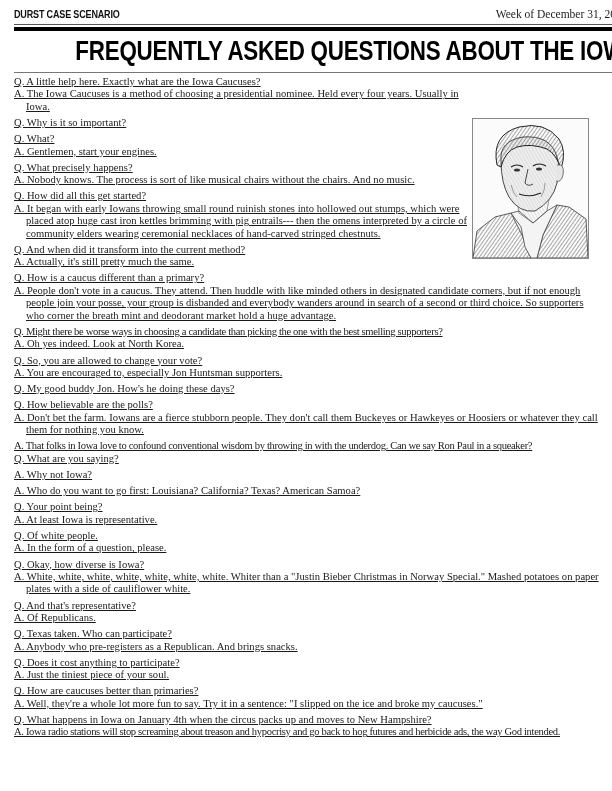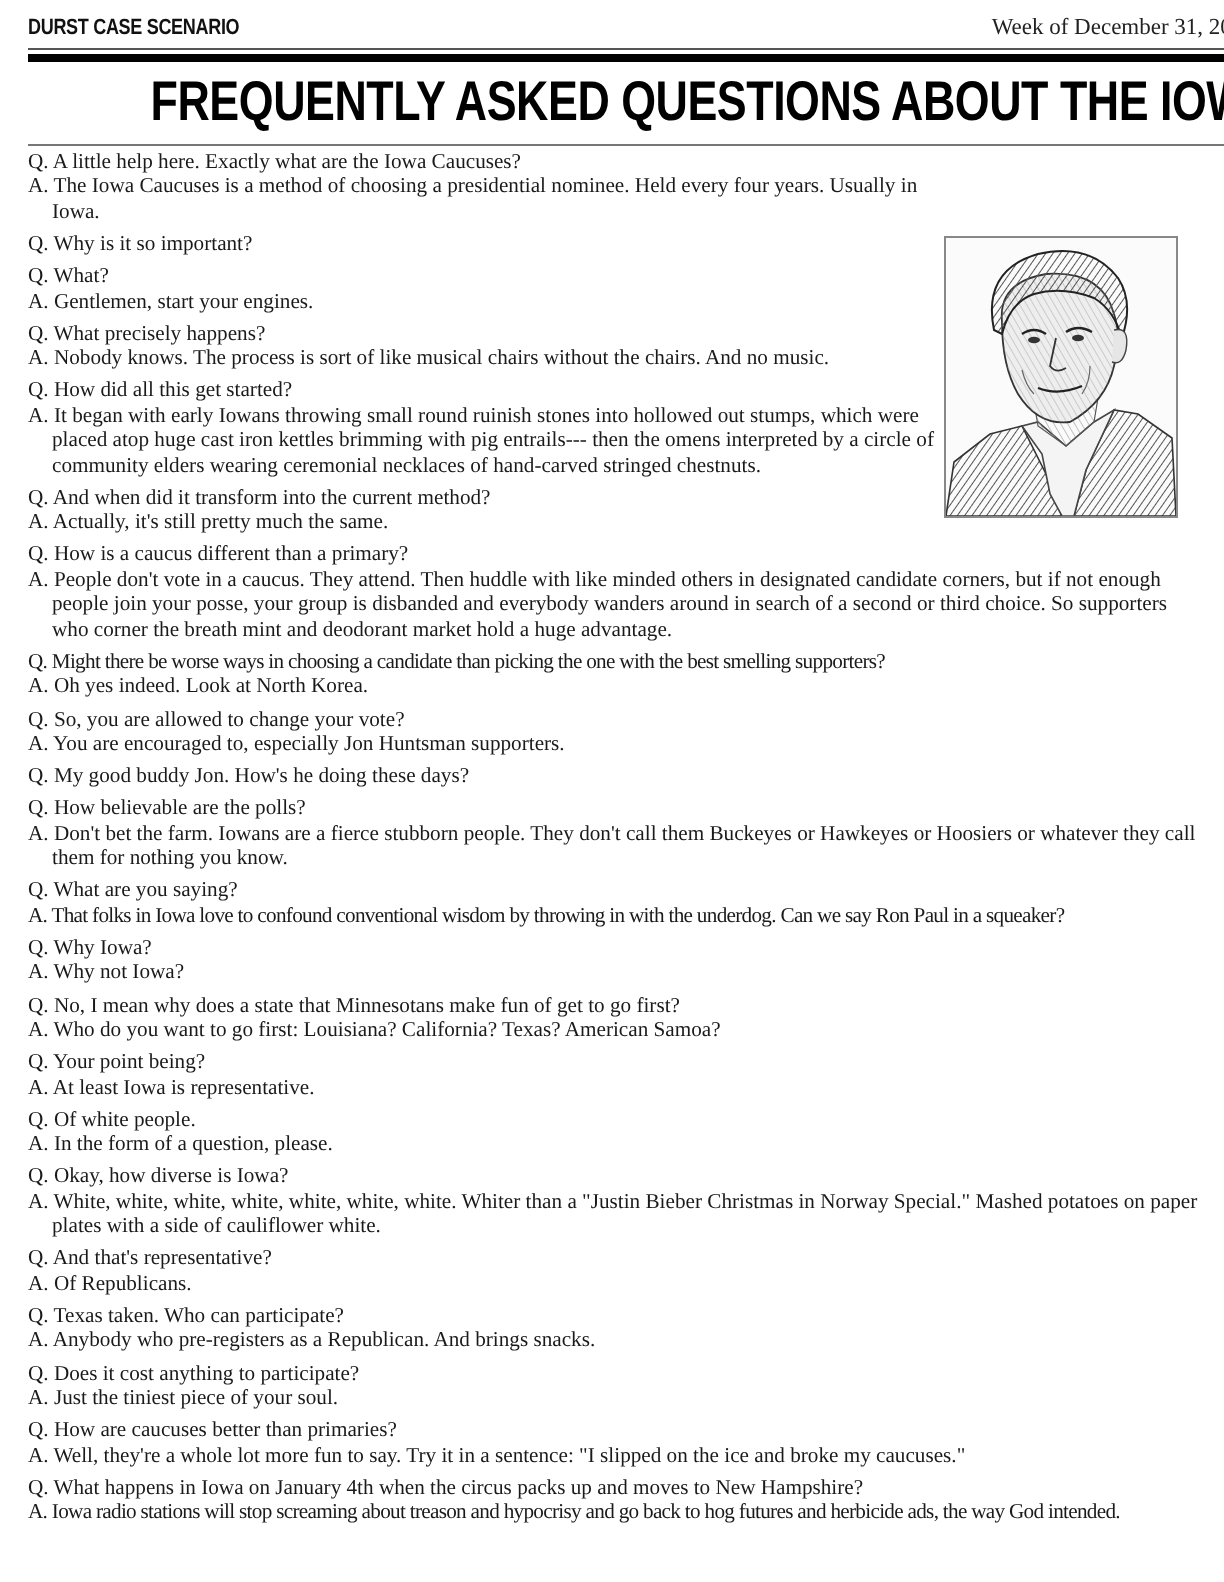--- a/index.html
+++ b/index.html
@@ -7,21 +7,21 @@
   .page { position: absolute; left: 0; top: 0; width: 612px; height: 791px; padding-left: 24px; }
   .masthead { position: absolute; left: 14px; right: 9px; top: 6px; height: 16px; }
   .column-name { position: absolute; left: 0; top: 2px; font-family: "Liberation Sans", sans-serif; font-weight: bold; font-size: 11px; letter-spacing: -0.2px; transform: scaleX(0.82); transform-origin: left center; color: #111; }
   .issue-date { position: absolute; right: 0; top: 2px; font-family: "Liberation Serif", serif; font-size: 11.5px; color: #222; }
   .rule-thin-top { position: absolute; left: 14px; right: 9px; top: 24px; height: 1px; background: #555; }
   .rule-thick { position: absolute; left: 14px; right: 9px; top: 27px; height: 4px; background: #000; }
   .headline { position: absolute; left: 14px; right: 9px; top: 34px; height: 34px; text-align: center; font-family: "Liberation Sans", sans-serif; font-weight: bold; font-size: 28px; line-height: 34px; letter-spacing: -0.3px; color: #000; transform: scaleX(0.8); transform-origin: center center; white-space: nowrap; }
   .rule-thin-bottom { position: absolute; left: 14px; right: 9px; top: 72px; height: 1px; background: #777; }
   .portrait { position: absolute; left: 472px; top: 118px; width: 115px; height: 139px; border: 1px solid #888; background: #fafafa; overflow: hidden; }
   .faq { position: absolute; left: 14px; top: 76px; width: 590px; font-family: "Liberation Serif", serif; font-size: 10.6px; line-height: 12.4px; color: #1a1a1a; }
-  .qa { margin: 0 0 3.8px 0; }
+  .qa { margin: 0 0 3.8px 0; text-decoration: underline; }
   .line { padding-left: 12px; text-indent: -12px; }
   .narrow .line { margin-right: 136px; }
   .tight { letter-spacing: -0.35px; }
 </style>
 </head>
 <body>
 
 <div class="page">
   <div class="masthead">
     <span class="column-name">DURST CASE SCENARIO</span>
@@ -109,29 +109,27 @@
       <div class="line">A. You are encouraged to, especially Jon Huntsman supporters.</div>
     </div>
     <div class="qa">
       <div class="line">Q. My good buddy Jon. How's he doing these days?</div>
     </div>
     <div class="qa">
       <div class="line">Q. How believable are the polls?</div>
       <div class="line">A. Don't bet the farm. Iowans are a fierce stubborn people. They don't call them Buckeyes or Hawkeyes or Hoosiers or whatever they call them for nothing you know.</div>
     </div>
     <div class="qa">
+      <div class="line tight">A. That folks in Iowa love to confound conventional wisdom by throwing in with the underdog. Can we say Ron Paul in a squeaker?</div>
       <div class="line">Q. What are you saying?</div>
-      <div class="line tight">A. That folks in Iowa love to confound conventional wisdom by throwing in with the underdog. Can we say Ron Paul in a squeaker?</div>
     </div>
     <div class="qa">
-      <div class="line">Q. Why Iowa?</div>
       <div class="line">A. Why not Iowa?</div>
     </div>
     <div class="qa">
-      <div class="line">Q. No, I mean why does a state that Minnesotans make fun of get to go first?</div>
       <div class="line">A. Who do you want to go first: Louisiana? California? Texas? American Samoa?</div>
     </div>
     <div class="qa">
       <div class="line">Q. Your point being?</div>
       <div class="line">A. At least Iowa is representative.</div>
     </div>
     <div class="qa">
       <div class="line">Q. Of white people.</div>
       <div class="line">A. In the form of a question, please.</div>
     </div>

